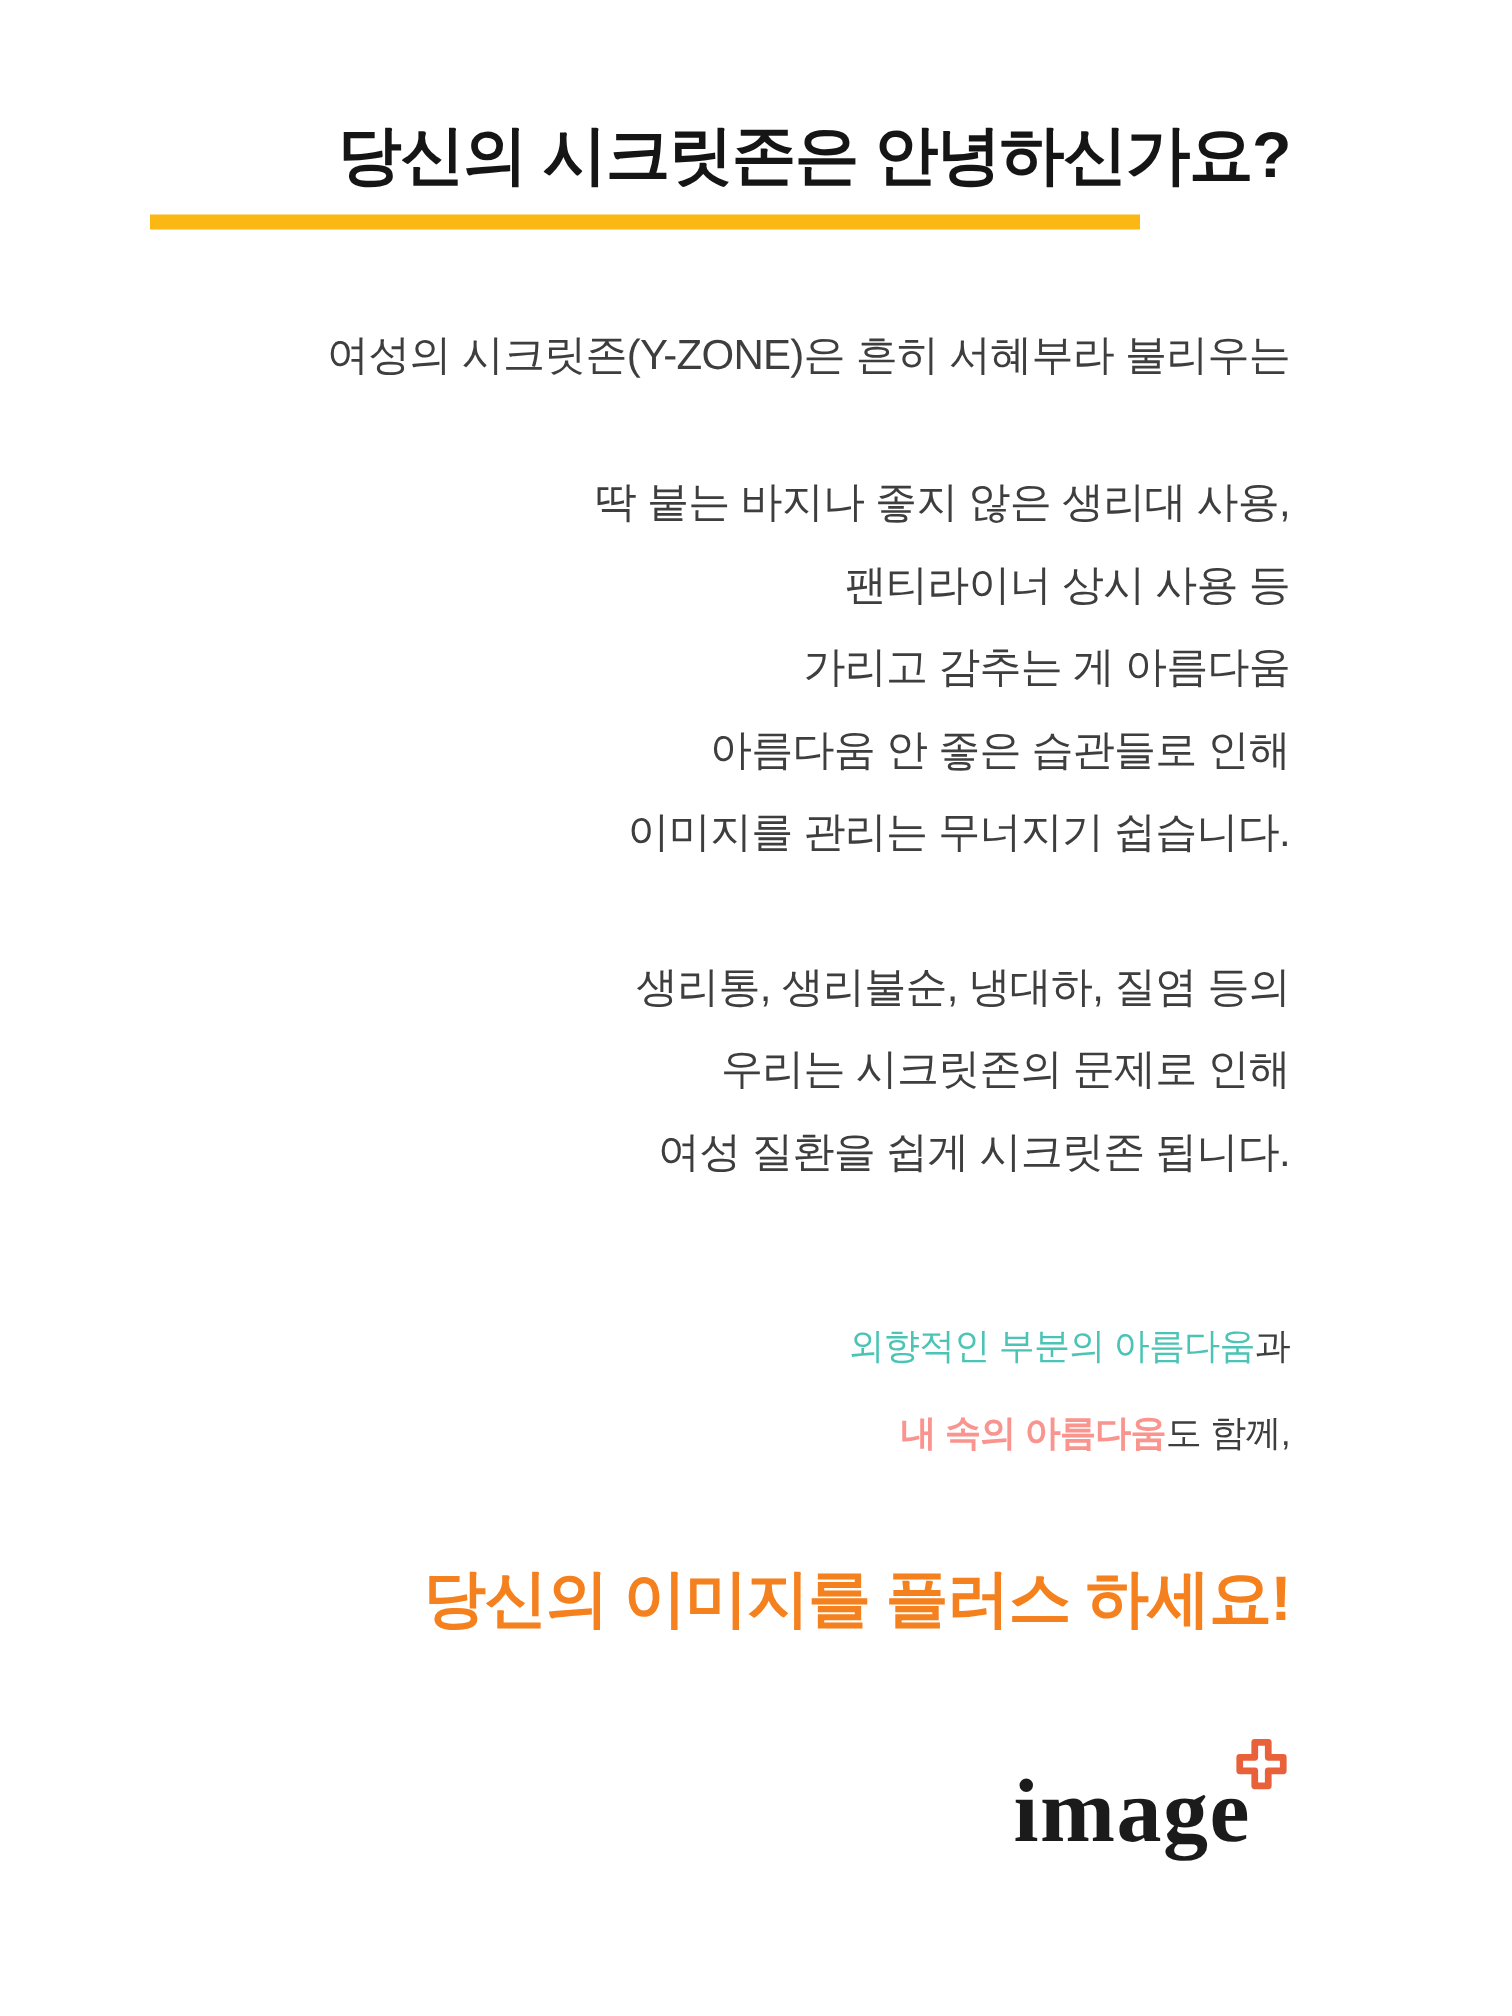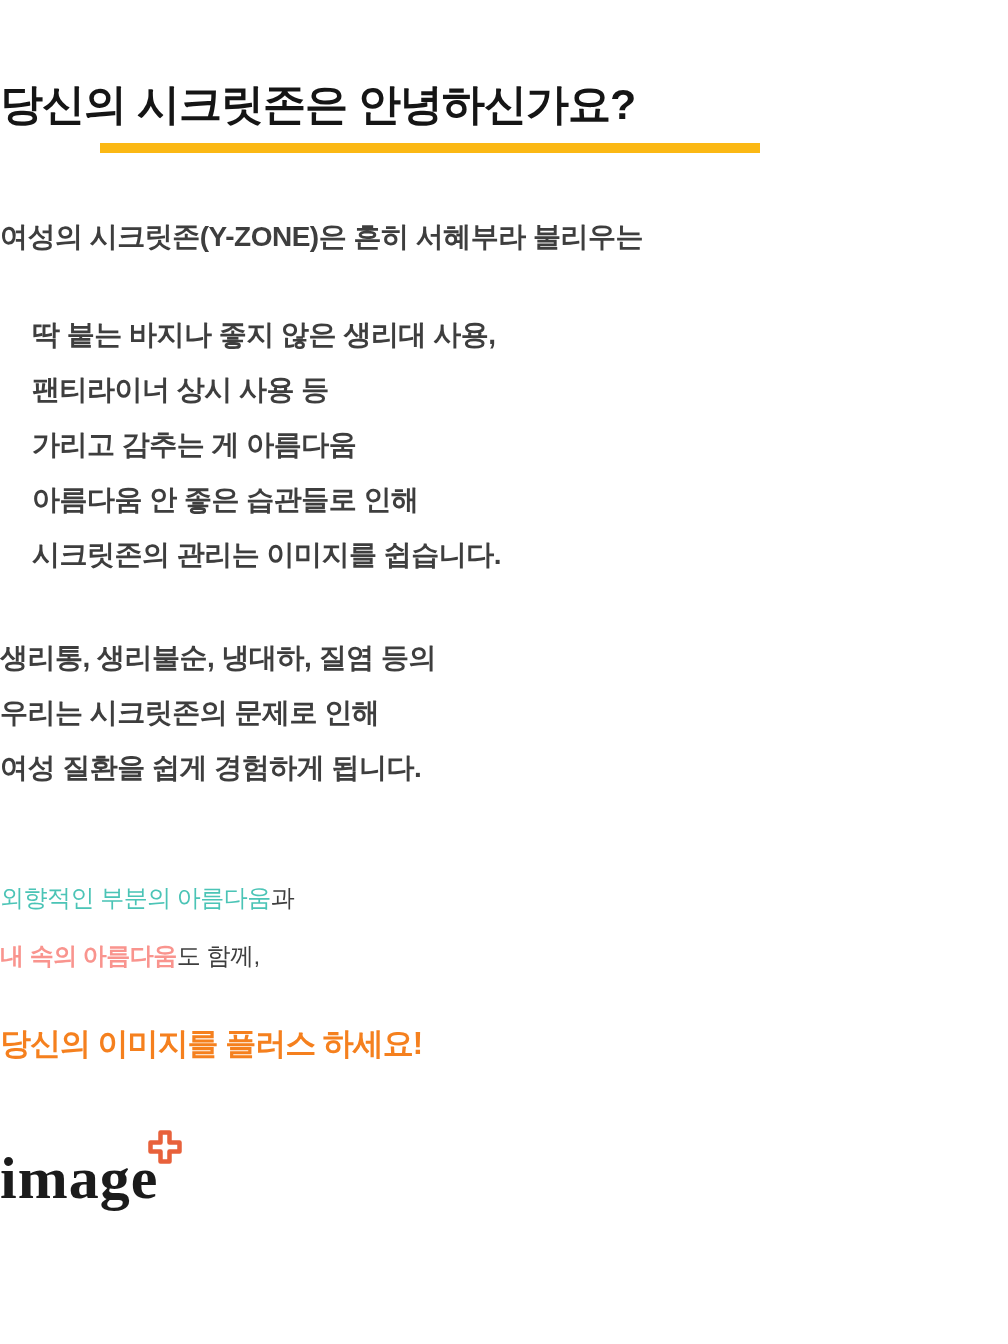--- a/index.html
+++ b/index.html
@@ -8,59 +8,59 @@
     width: 1008px;
     height: 1344px;
     margin: 0 auto;
     font-family: "Liberation Sans", "DejaVu Sans", sans-serif;
     overflow: hidden;
   }
   .page {
     width: 860px;
     height: 1344px;
     background: #ffffff;
-    text-align: left;
+    text-align: right;
     padding-top: 78px;
   }
   .title {
     font-size: 43px;
     font-weight: 800;
     letter-spacing: -1px;
     color: var(--title-color, #151515);
     line-height: 1.25;
   }
   .title-underline {
     width: 660px;
     height: 10px;
     margin: 11px auto 0 auto;
     background: var(--underline-yellow, #FBB814);
   }
   .body-para {
     font-size: 28px;
-    font-weight: 700;
+    font-weight: 400;
     color: var(--body-gray, #3e3e3e);
     line-height: 55px;
     letter-spacing: -0.5px;
   }
   .para-intro    { margin-top: 56px; }
   .para-habits   { margin-top: 43px; margin-left: 32px; }
   .para-problems { margin-top: 48px; }
   .beauty {
     margin-top: 74px;
     font-size: 24px;
     font-weight: 300;
     color: var(--body-gray, #3e3e3e);
     line-height: 58px;
     letter-spacing: -0.5px;
   }
   .hl-teal { color: var(--teal, #4BC4B6); }
   .hl-pink { color: var(--pink, #F9948E); font-weight: bold; }
   .cta {
-    margin-top: 40px;
-    font-size: 31px;
+    margin-top: 56px;
+    font-size: 42px;
     font-weight: 600;
     letter-spacing: -1px;
     color: var(--cta-orange, #F5801E);
     line-height: 1.2;
   }
   .logo {
     margin-top: 72px;
     display: inline-flex;
     align-items: flex-start;
     justify-content: center;
@@ -97,27 +97,27 @@
 
   <div class="body-para para-intro">
     <div>여성의 시크릿존(Y-ZONE)은 흔히 서혜부라 불리우는</div>
   </div>
 
   <div class="body-para para-habits">
     <div>딱 붙는 바지나 좋지 않은 생리대 사용,</div>
     <div>팬티라이너 상시 사용 등</div>
     <div>가리고 감추는 게 아름다움</div>
     <div>아름다움 안 좋은 습관들로 인해</div>
-    <div>시크릿존의 관리는 이미지를 쉽습니다.</div>
+    <div>이미지를 관리는 무너지기 쉽습니다.</div>
   </div>
 
   <div class="body-para para-problems">
     <div>생리통, 생리불순, 냉대하, 질염 등의</div>
     <div>우리는 시크릿존의 문제로 인해</div>
-    <div>여성 질환을 쉽게 경험하게 됩니다.</div>
+    <div>여성 질환을 쉽게 시크릿존 됩니다.</div>
   </div>
 
   <div class="beauty">
     <div><span class="hl-teal">외향적인 부분의 아름다움</span><span>과</span></div>
     <div><span class="hl-pink">내 속의 아름다움</span><span>도 함께,</span></div>
   </div>
 
   <div class="cta">당신의 이미지를 플러스 하세요!</div>
 
   <div class="logo">

